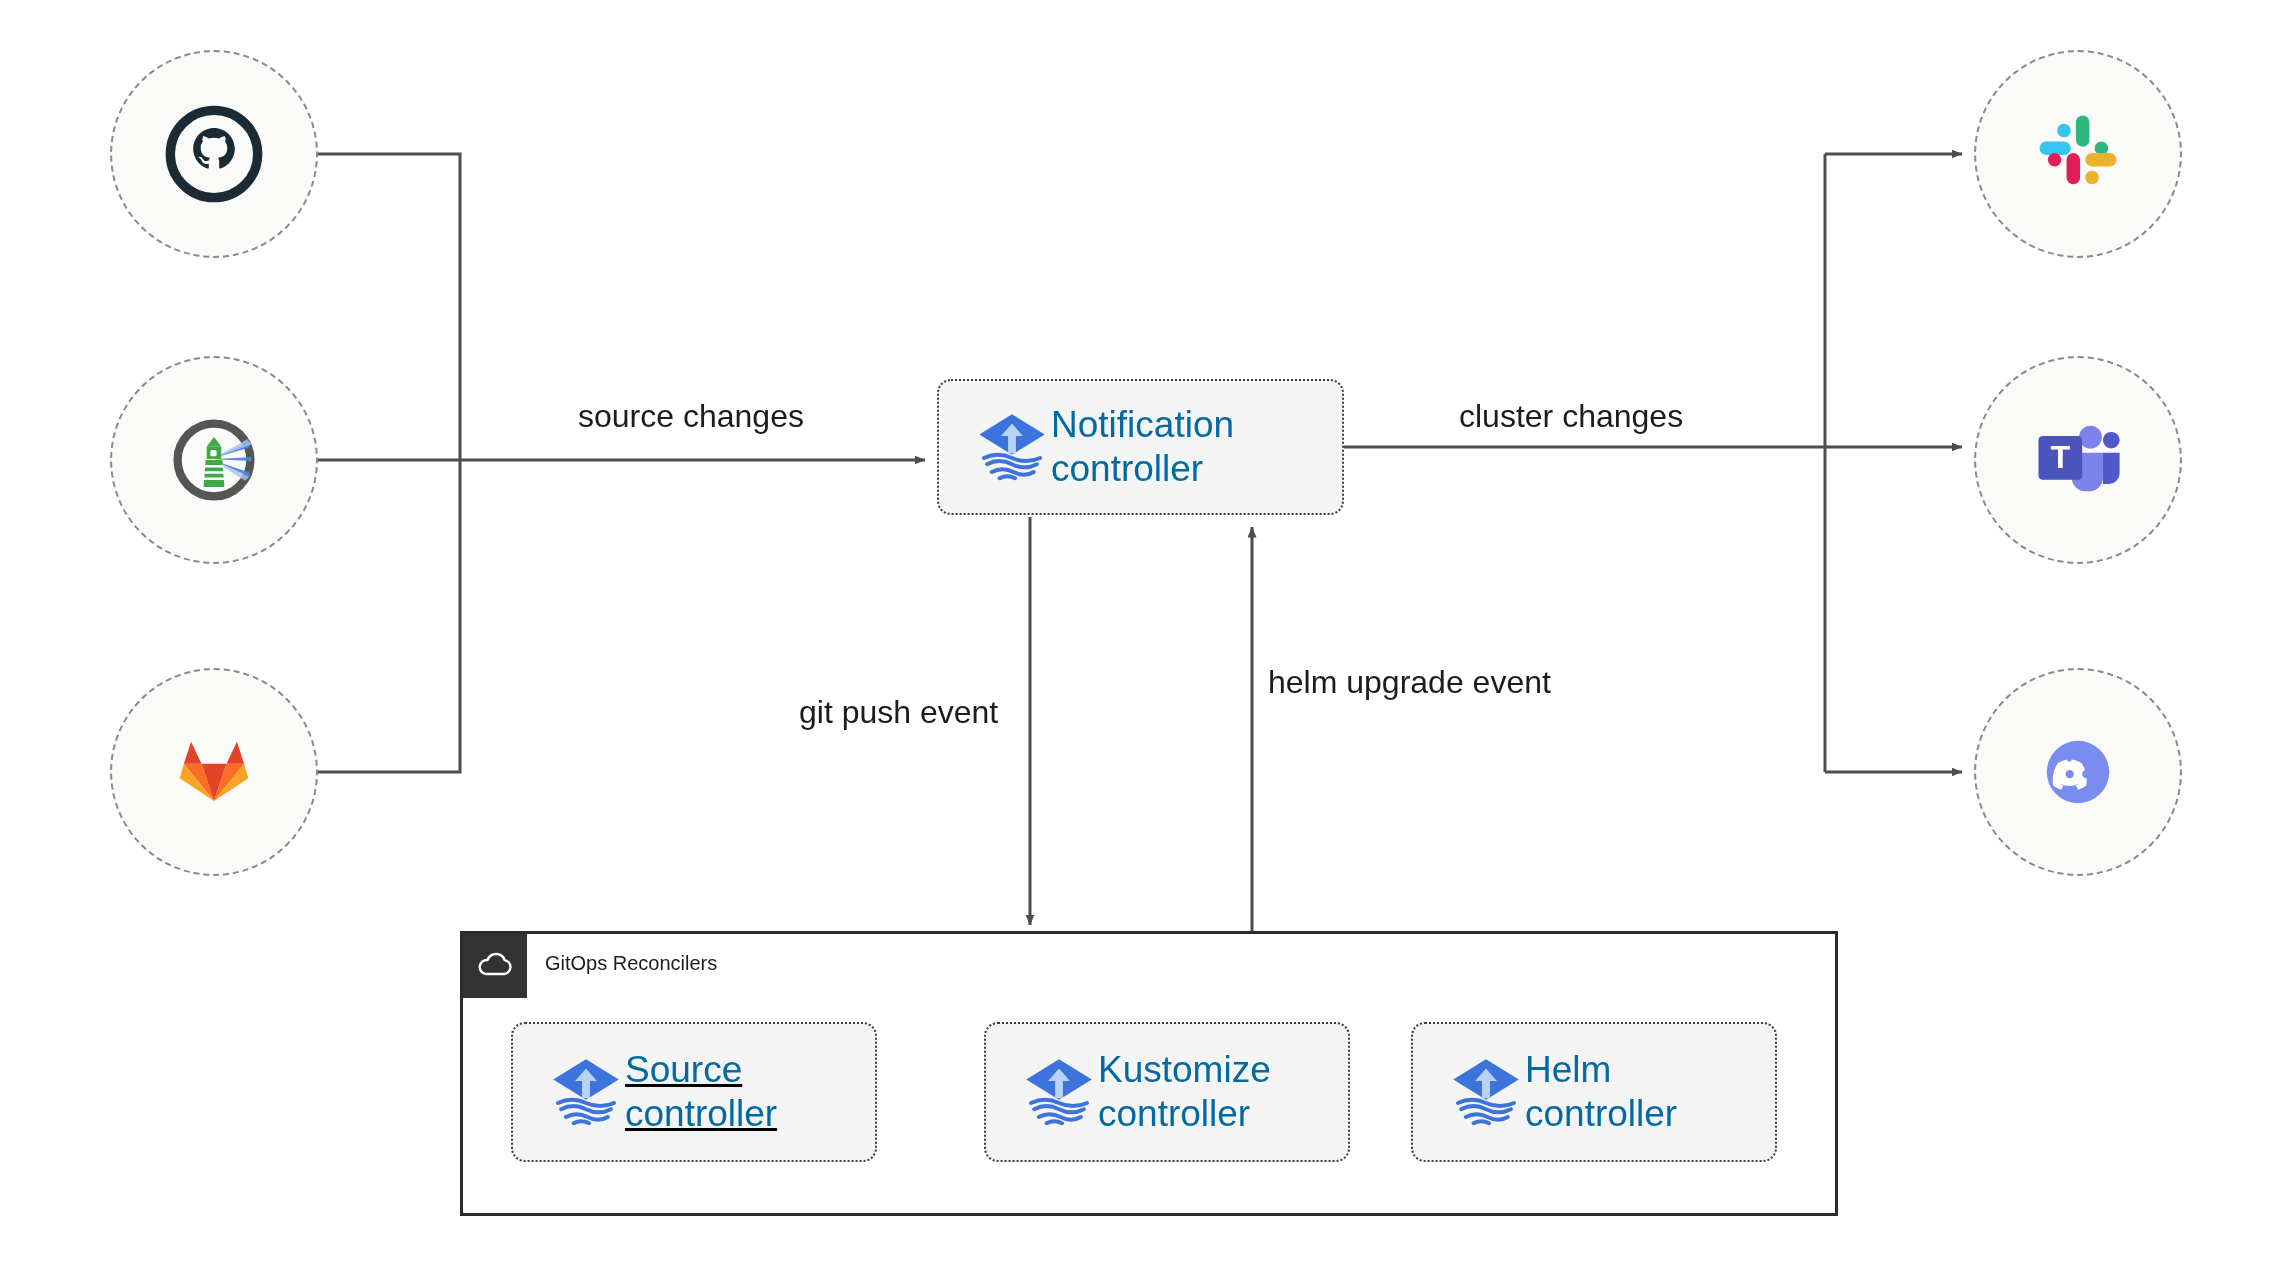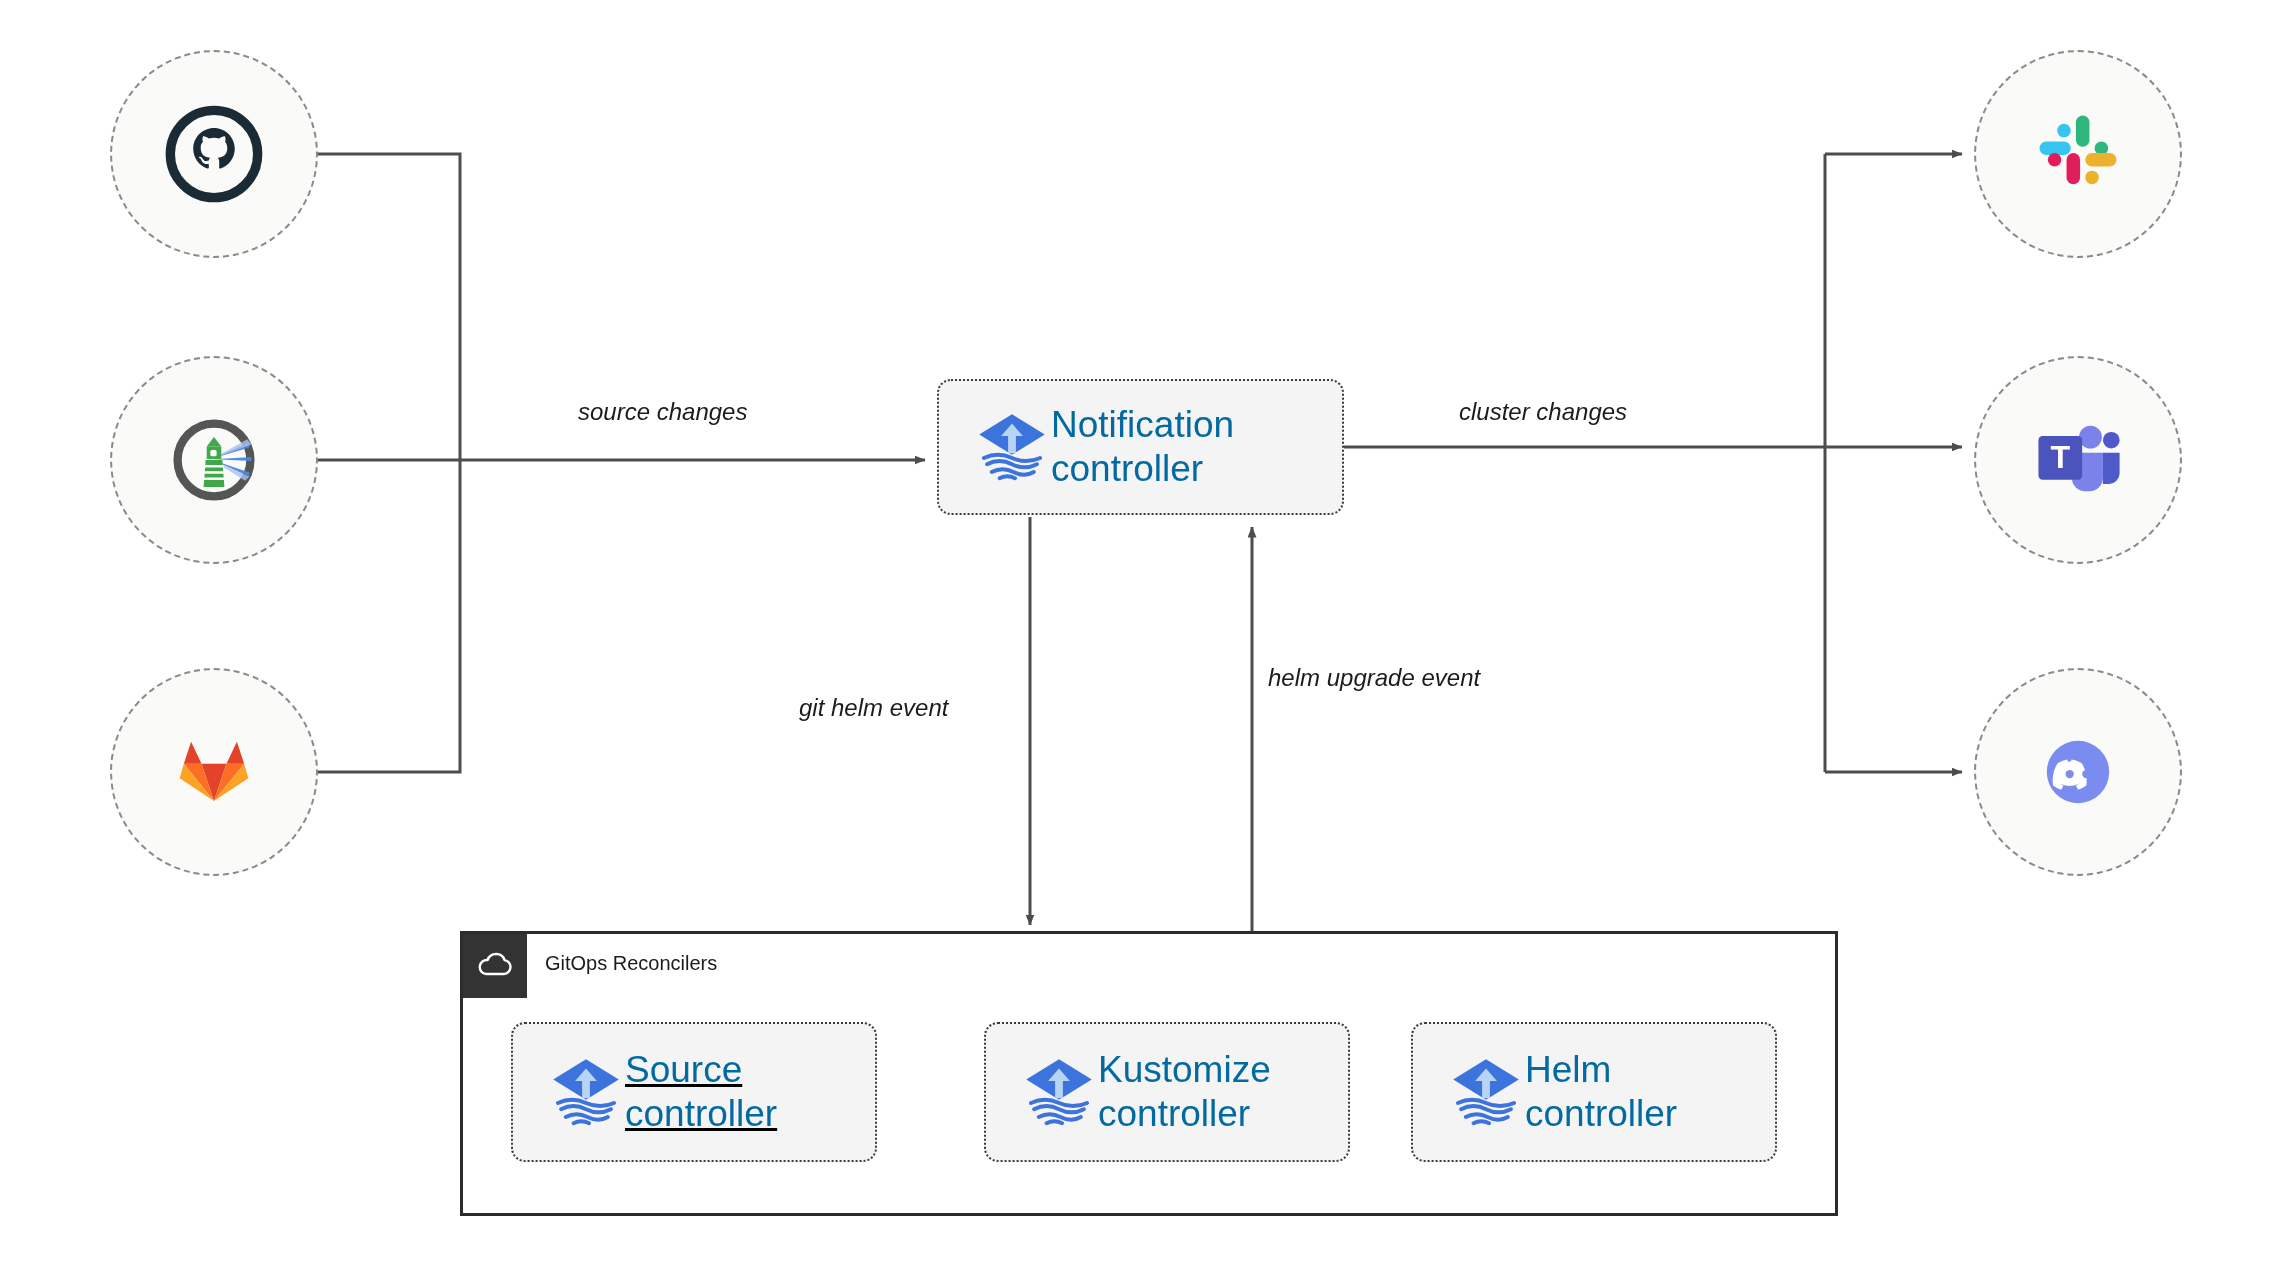--- a/index.html
+++ b/index.html
@@ -97,24 +97,23 @@
     position: absolute;
     left: 82px;
     top: 18px;
     font-size: 20px;
     color: #1c1c1c;
   }
 
   
   .edge-label {
     position: absolute;
-    font-size: 24px;
+    font-size: 32px;
     color: #1c1c1c;
     white-space: nowrap;
-    font-style: italic;
   }
 </style>
 </head>
 <body>
 
 <div id="canvas">
 
   <svg id="wires" viewBox="0 0 2292 1284" xmlns="http://www.w3.org/2000/svg">
     <defs>
       <marker id="arrowhead" markerWidth="11" markerHeight="9" refX="10.5" refY="4.5" orient="auto" markerUnits="userSpaceOnUse">
@@ -243,21 +242,21 @@
     <svg class="glyph" viewBox="0 0 100 100" xmlns="http://www.w3.org/2000/svg">
       <circle cx="50" cy="50" r="30" fill="#7b8cf0"></circle>
       <path fill="#ffffff" d="M40 38c-6 1-10 4-10 4-4 7-5 14-4 21 4 3 8 4 8 4l2-4c-2-1-3-2-3-2l1 .5c5 2.5 11 2.5 16 0l1-.5s-1 1-3 2l2 4s4-1 8-4c1-7 0-14-4-21 0 0-4-3-10-4l-1 2a29 29 0 0 0-3 0z"></path>
       <circle cx="42" cy="52" r="4" fill="#7b8cf0"></circle>
       <circle cx="58" cy="52" r="4" fill="#7b8cf0"></circle>
     </svg>
   </div>
 
   <div class="edge-label" style="left:578px;top:398px;">source changes</div>
   <div class="edge-label" style="left:1459px;top:398px;">cluster changes</div>
-  <div class="edge-label" style="left:799px;top:694px;">git helm event</div>
+  <div class="edge-label" style="left:799px;top:694px;">git push event</div>
   <div class="edge-label" style="left:1268px;top:664px;">helm upgrade event</div>
 
   <div id="reconcilers">
     <div id="reconcilers-titlebar">
       <svg width="40" height="28" viewBox="0 0 40 28" xmlns="http://www.w3.org/2000/svg">
         <path d="M11 22h18a7 7 0 0 0 .6-13.9A9 9 0 0 0 12.6 8 6.6 6.6 0 0 0 11 22z" fill="none" stroke="#ffffff" stroke-width="2.4" stroke-linejoin="round"></path>
       </svg>
     </div>
     <div id="reconcilers-title">GitOps Reconcilers</div>
   </div>

